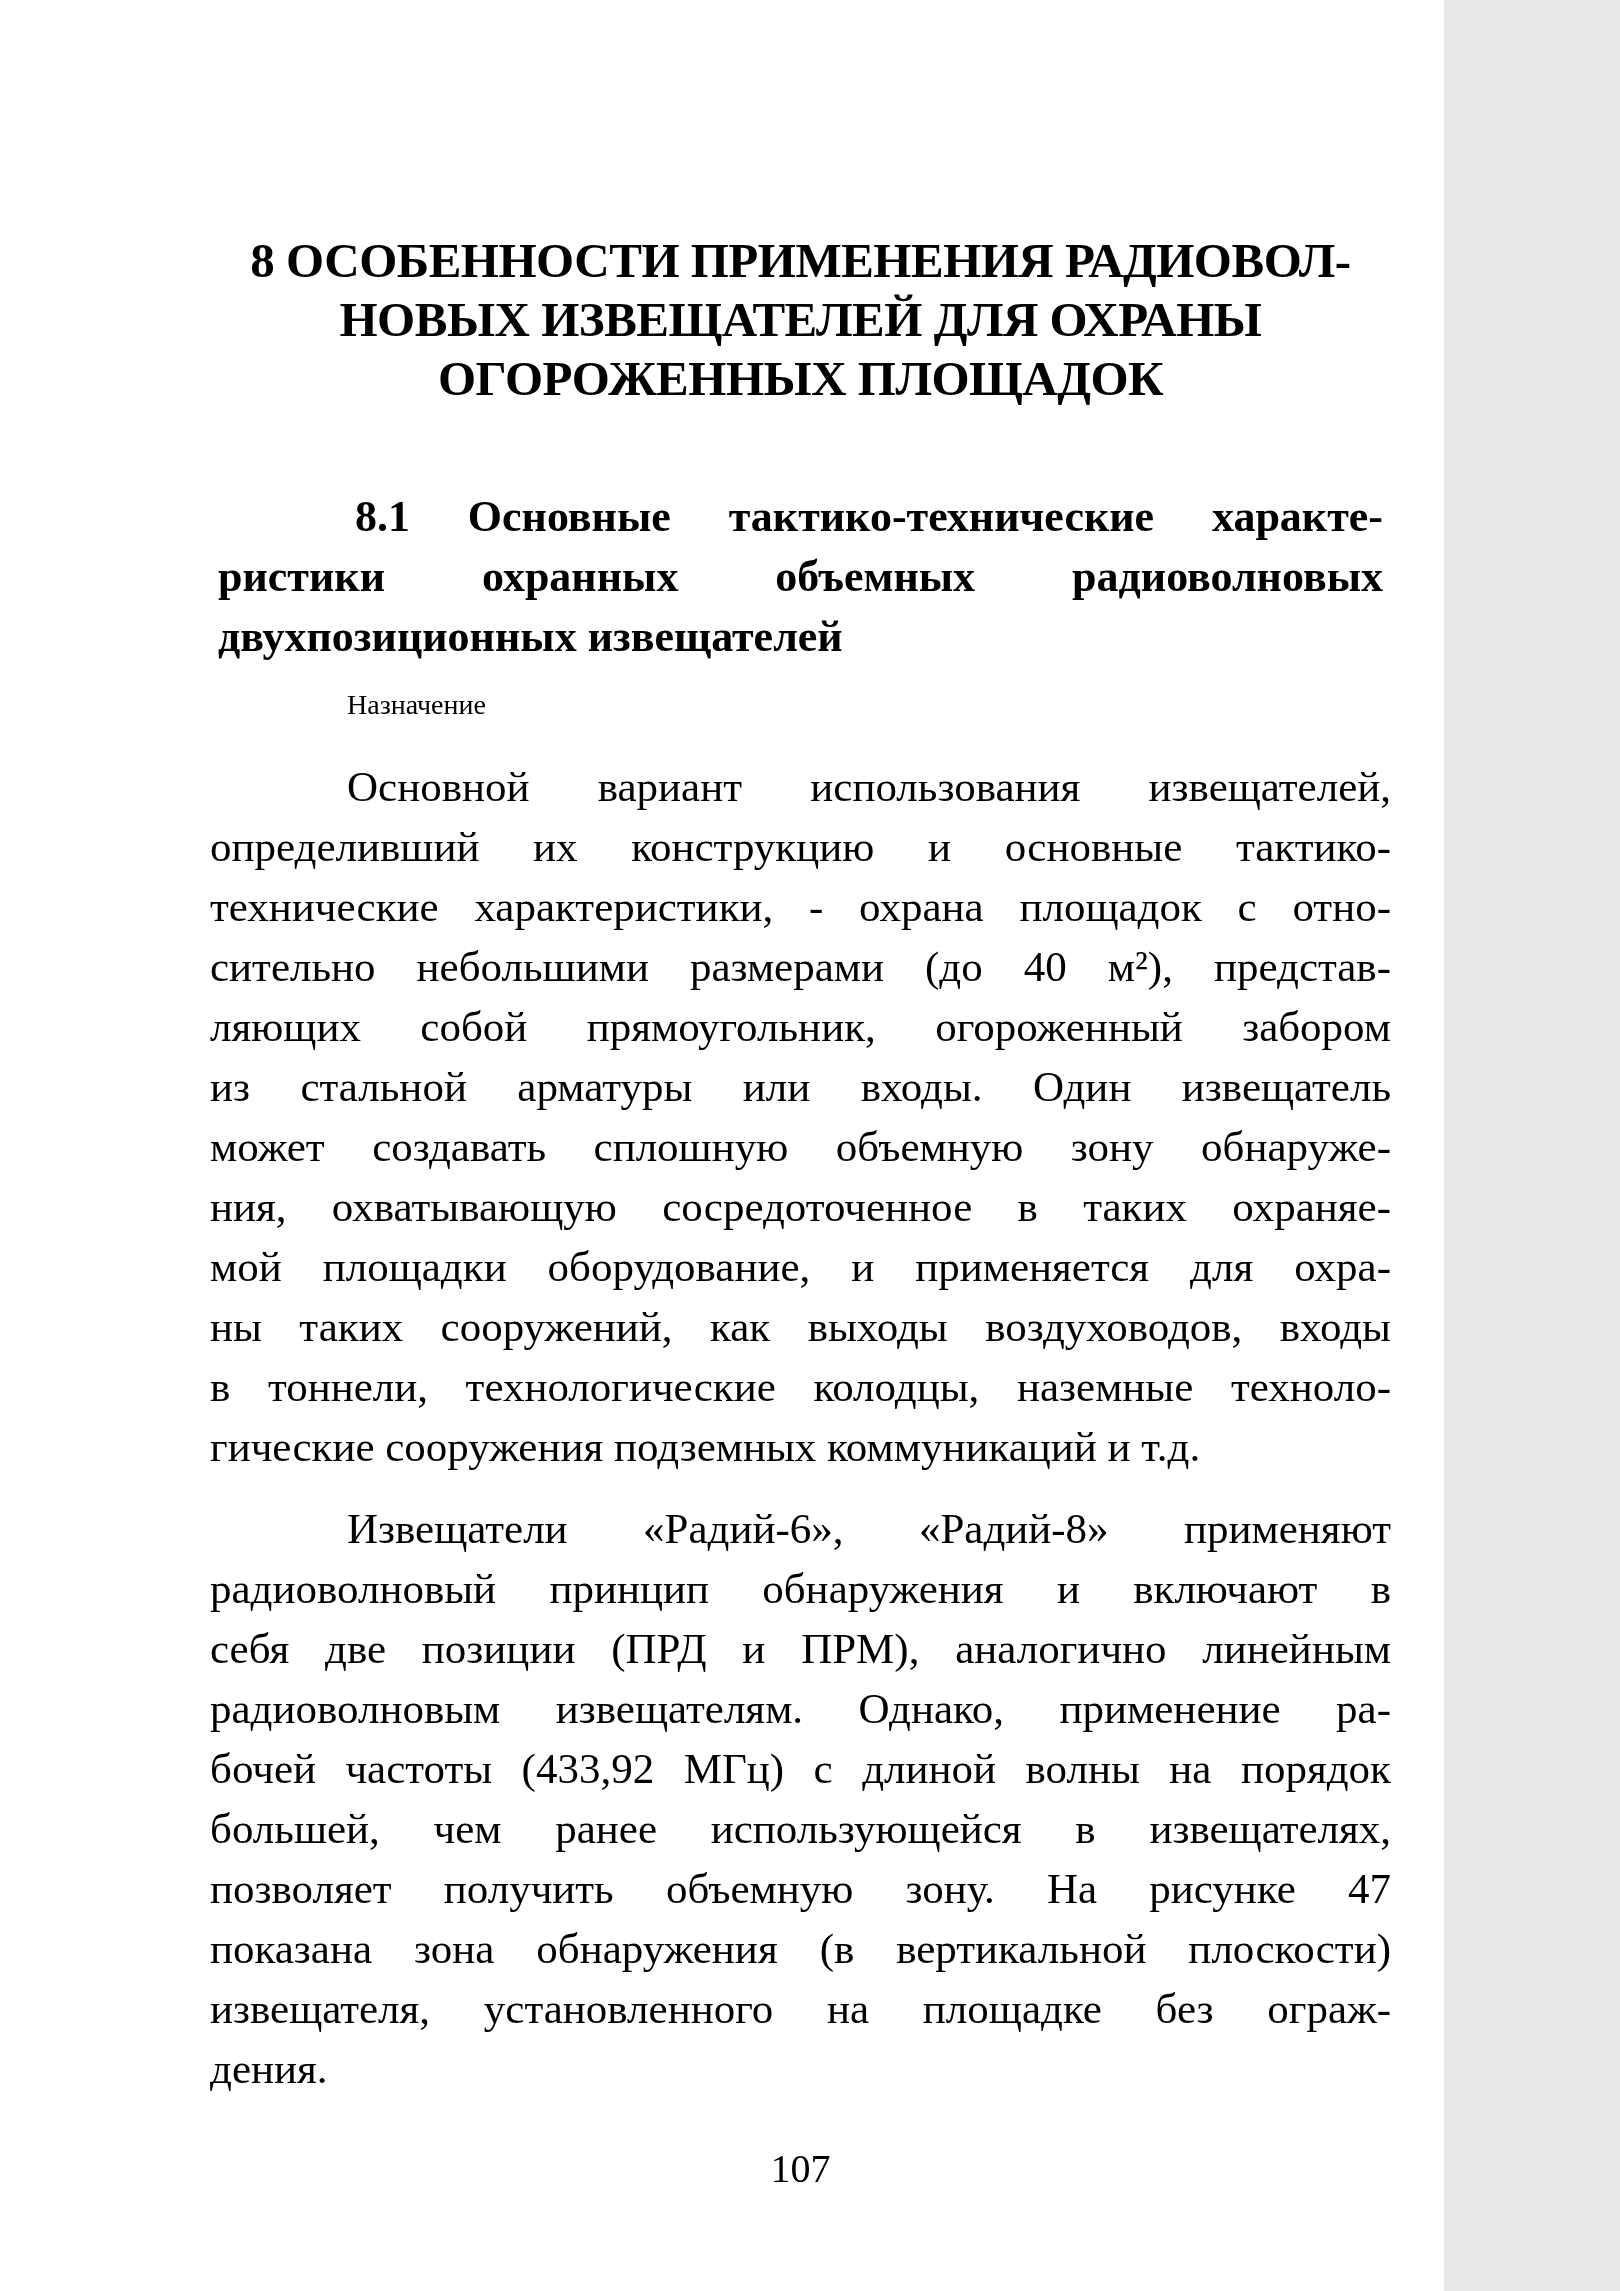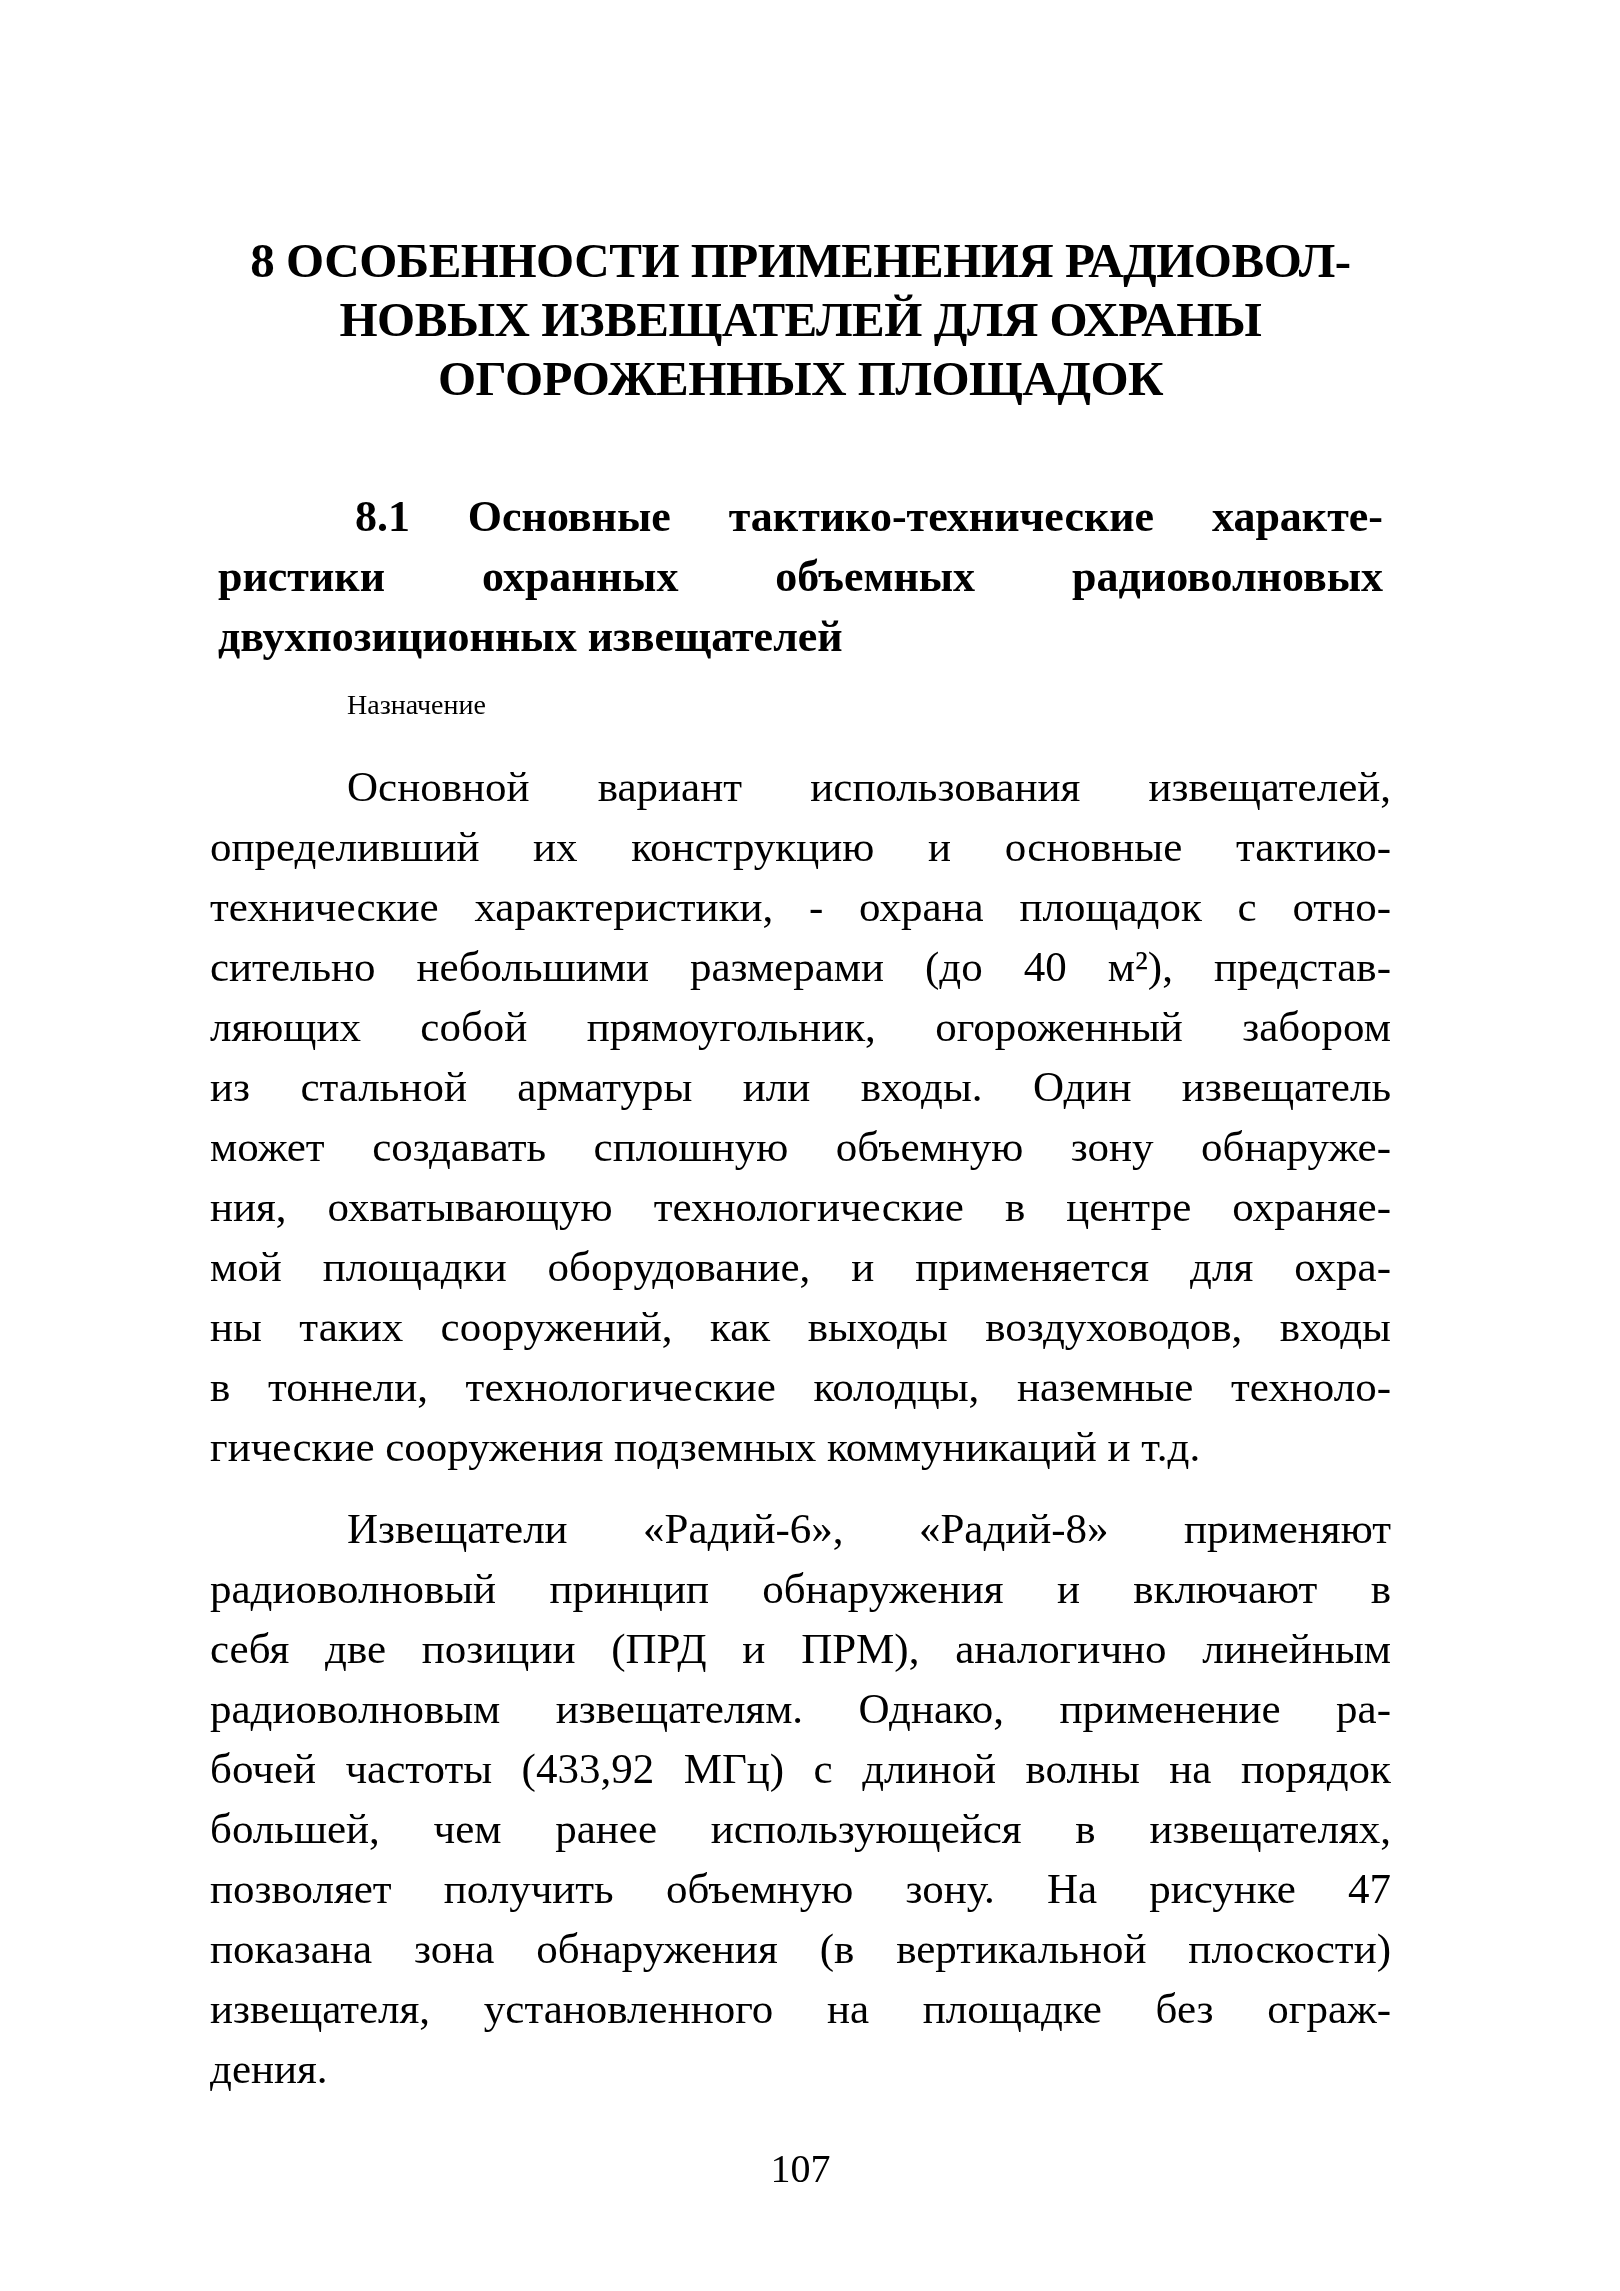--- a/index.html
+++ b/index.html
@@ -2,21 +2,21 @@
 <html style="font-size:15px"><head>
 <meta charset="utf-8">
 <style>
   html, body {
     margin: 0;
     padding: 0;
     background: #e8e8e8;
   }
   .page {
     position: relative;
-    width: 1620px;
+    width: 1444px;
     height: 2291px;
     background: #ffffff;
     color: #000000;
     font-family: "Liberation Serif", "DejaVu Serif", serif;
     overflow: hidden;
   }
   .content {
     position: absolute;
     left: 210px;
     top: 231px;
@@ -91,21 +91,21 @@
     <div class="subhead">Назначение</div>
 
     <div class="para">
         <div class="jline">Основной вариант использования извещателей,</div>
         <div class="jline">определивший их конструкцию и основные тактико-</div>
         <div class="jline">технические характеристики, - охрана площадок с отно-</div>
         <div class="jline">сительно небольшими размерами (до 40 м²), представ-</div>
         <div class="jline">ляющих собой прямоугольник, огороженный забором</div>
         <div class="jline">из стальной арматуры или входы. Один извещатель</div>
         <div class="jline">может создавать сплошную объемную зону обнаруже-</div>
-        <div class="jline">ния, охватывающую технологические в центре охраняе-</div>
+        <div class="jline">ния, охватывающую сосредоточенное в таких охраняе-</div>
         <div class="jline">мой площадки оборудование, и применяется для охра-</div>
         <div class="jline">ны таких сооружений, как выходы воздуховодов, входы</div>
         <div class="jline">в тоннели, технологические колодцы, наземные техноло-</div>
         <div class="jline">гические сооружения подземных коммуникаций и т.д.</div>
       </div>
 
 
     <div class="para">
         <div class="jline">Извещатели «Радий-6», «Радий-8» применяют</div>
         <div class="jline">радиоволновый принцип обнаружения и включают в</div>

